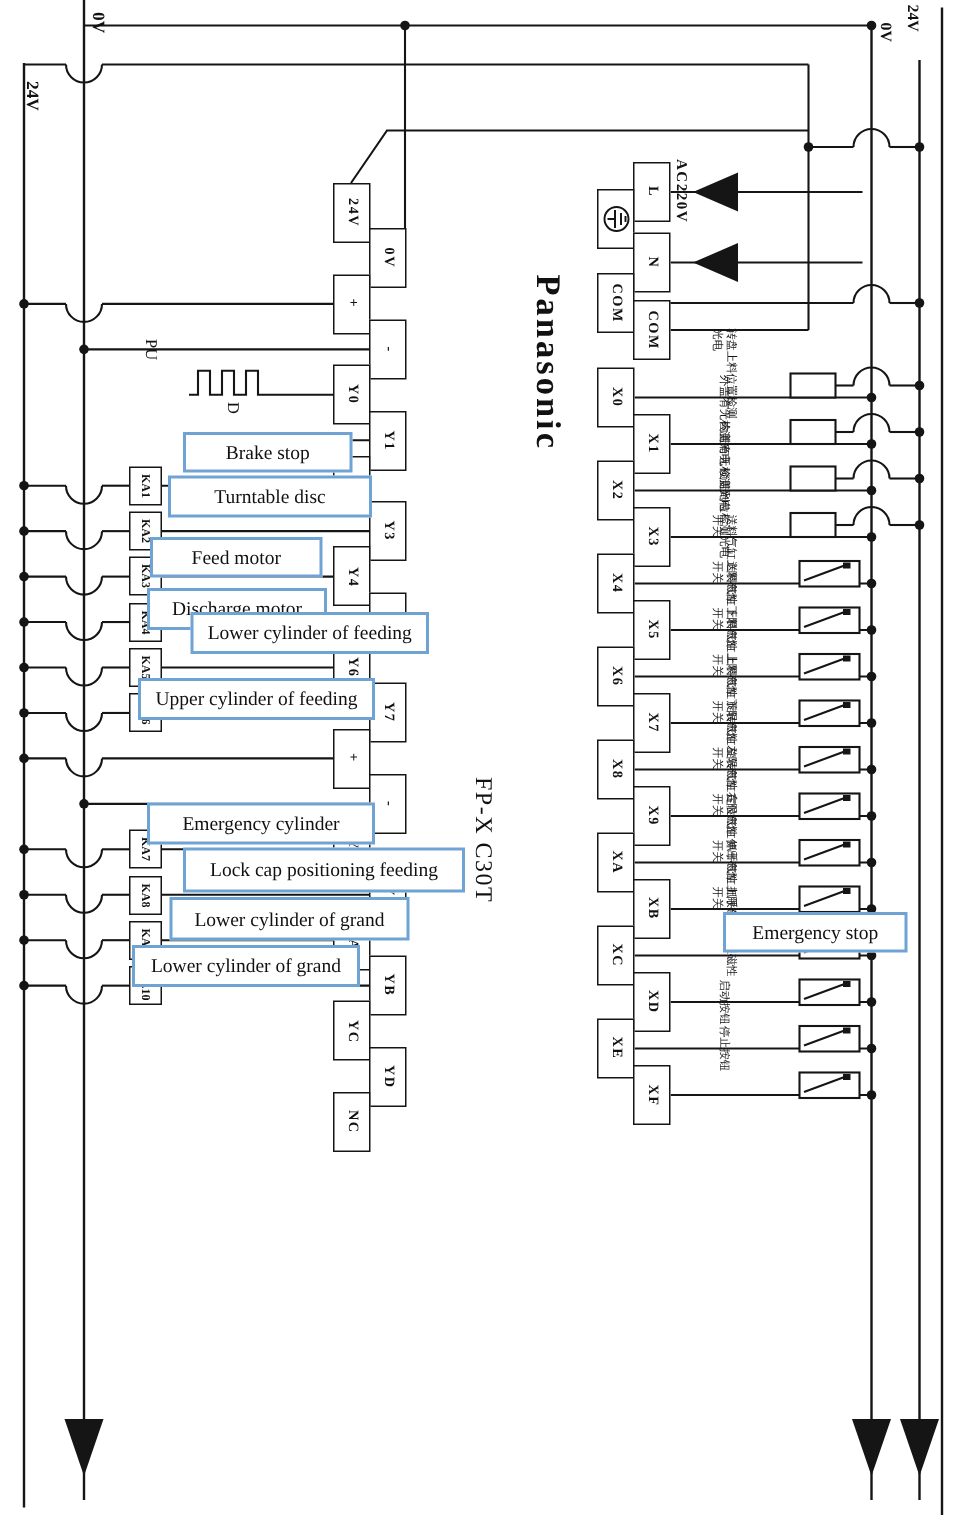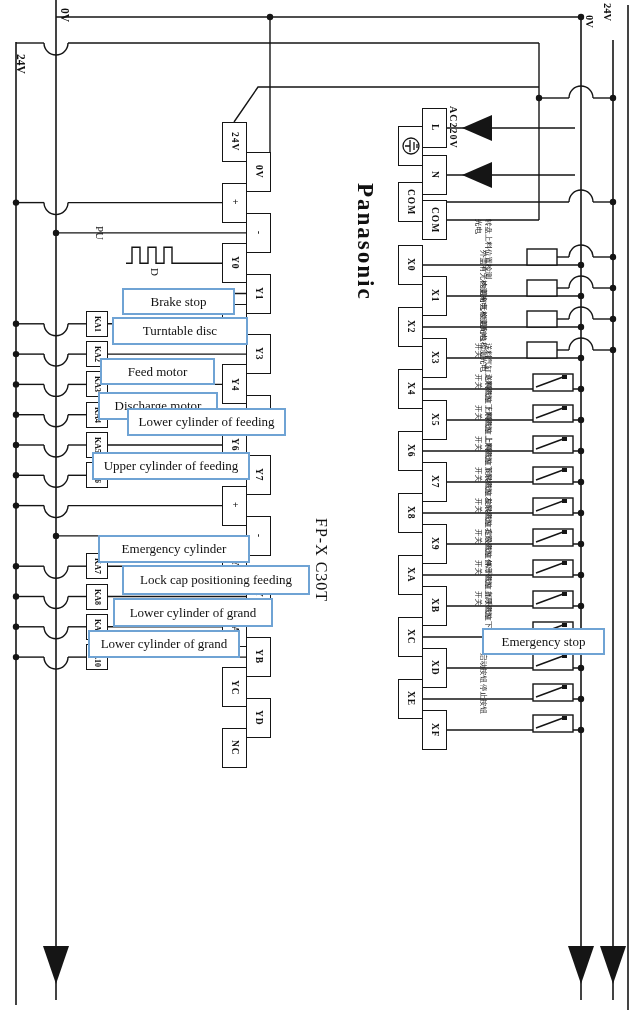--- a/index.html
+++ b/index.html
@@ -416,15 +416,15 @@
       <div class="callout" style="left: 122px; top: 288px; width: 113px; height: 27px; border-color: rgb(111, 163, 212);">Brake stop</div>
       <div class="callout" style="left: 112px; top: 317px; width: 136px; height: 28px; border-color: rgb(111, 163, 212);">Turntable disc</div>
       <div class="callout" style="left: 100px; top: 358px; width: 115px; height: 27px; border-color: rgb(111, 163, 212);">Feed motor</div>
       <div class="callout" style="left: 98px; top: 392px; width: 120px; height: 28px; border-color: rgb(111, 163, 212);">Discharge motor</div>
       <div class="callout" style="left: 108px; top: 408px; width: 159px; height: 28px; border-color: rgb(111, 163, 212); margin-left: 19px;">Lower cylinder of feeding</div>
       <div class="callout" style="left: 92px; top: 452px; width: 158px; height: 28px; border-color: rgb(111, 163, 212);">Upper cylinder of feeding</div>
       <div class="callout" style="left: 98px; top: 535px; width: 152px; height: 28px; border-color: rgb(111, 163, 212);">Emergency cylinder</div>
       <div class="callout" style="left: 122px; top: 565px; width: 188px; height: 30px; border-color: rgb(111, 163, 212);">Lock cap positioning feeding</div>
       <div class="callout" style="left: 95px; top: 598px; width: 160px; height: 29px; border-color: rgb(111, 163, 212); margin-left: 18px;">Lower cylinder of grand</div>
       <div class="callout" style="left: 88px; top: 630px; width: 152px; height: 28px; border-color: rgb(111, 163, 212);">Lower cylinder of grand</div>
-      <div class="callout" style="left: 482px; top: 628px; width: 123px; height: 27px; border-color: rgb(111, 163, 212);">Emergency stop</div>
+      <div class="callout" style="left: 482px; top: 608px; width: 123px; height: 27px; border-color: rgb(111, 163, 212);">Emergency stop</div>
     </div>
 </div>
 
 </body></html>

